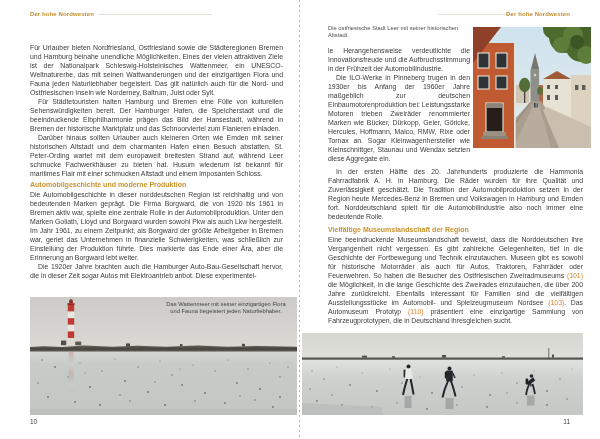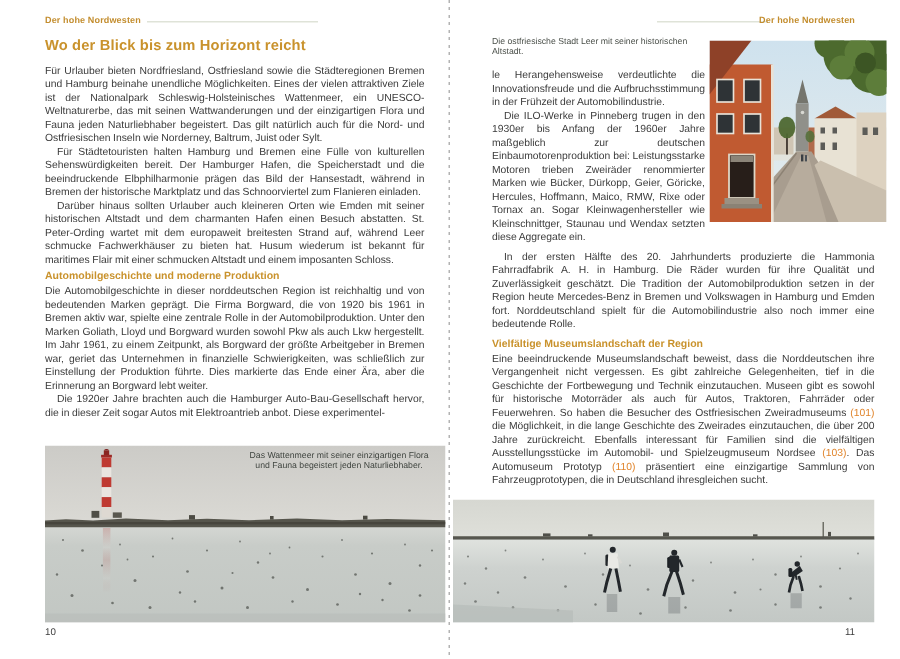--- a/index.html
+++ b/index.html
@@ -32,21 +32,20 @@
 </head>
 <body>
 
 <div id="stage">
 
   <div class="abs gutter"></div>
 
   <div class="abs runhead" style="left:30px;top:11px;">Der hohe Nordwesten</div>
   <div class="abs runrule" style="left:98px;top:14px;width:114px;"></div>
 
-  <div class="abs title" style="left:30px;top:25px;width:262px;">Wo der Blick bis zum Horizont reicht</div>
 
   <div class="abs" style="left:30px;top:43px;width:253px;">
     <p class="body">Für Urlauber bieten Nordfriesland, Ostfriesland sowie die Städteregionen Bremen und Hamburg beinahe unendliche Möglichkeiten. Eines der vielen attraktiven Ziele ist der Nationalpark Schleswig-Holsteinisches Wattenmeer, ein UNESCO-Weltnaturerbe, das mit seinen Wattwanderungen und der einzigartigen Flora und Fauna jeden Naturliebhaber begeistert. Das gilt natürlich auch für die Nord- und Ostfriesischen Inseln wie Norderney, Baltrum, Juist oder Sylt.</p>
     <p class="body ind">Für Städtetouristen halten Hamburg und Bremen eine Fülle von kulturellen Sehenswürdigkeiten bereit. Der Hamburger Hafen, die Speicherstadt und die beeindruckende Elbphilharmonie prägen das Bild der Hansestadt, während in Bremen der historische Marktplatz und das Schnoorviertel zum Flanieren einladen.</p>
     <p class="body ind">Darüber hinaus sollten Urlauber auch kleineren Orten wie Emden mit seiner historischen Altstadt und dem charmanten Hafen einen Besuch abstatten. St. Peter-Ording wartet mit dem europaweit breitesten Strand auf, während Leer schmucke Fachwerkhäuser zu bieten hat. Husum wiederum ist bekannt für maritimes Flair mit einer schmucken Altstadt und einem imposanten Schloss.</p>
     <h2 class="sub">Automobilgeschichte und moderne Produktion</h2>
     <p class="body">Die Automobilgeschichte in dieser norddeutschen Region ist reichhaltig und von bedeutenden Marken geprägt. Die Firma Borgward, die von 1920 bis 1961 in Bremen aktiv war, spielte eine zentrale Rolle in der Automobilproduktion. Unter den Marken Goliath, Lloyd und Borgward wurden sowohl Pkw als auch Lkw hergestellt. Im Jahr 1961, zu einem Zeitpunkt, als Borgward der größte Arbeitgeber in Bremen war, geriet das Unternehmen in finanzielle Schwierigkeiten, was schließlich zur Einstellung der Produktion führte. Dies markierte das Ende einer Ära, aber die Erinnerung an Borgward lebt weiter.</p>
     <p class="body ind">Die 1920er Jahre brachten auch die Hamburger Auto-Bau-Gesellschaft hervor, die in dieser Zeit sogar Autos mit Elektroantrieb anbot. Diese experimentel-</p>
   </div>
 

